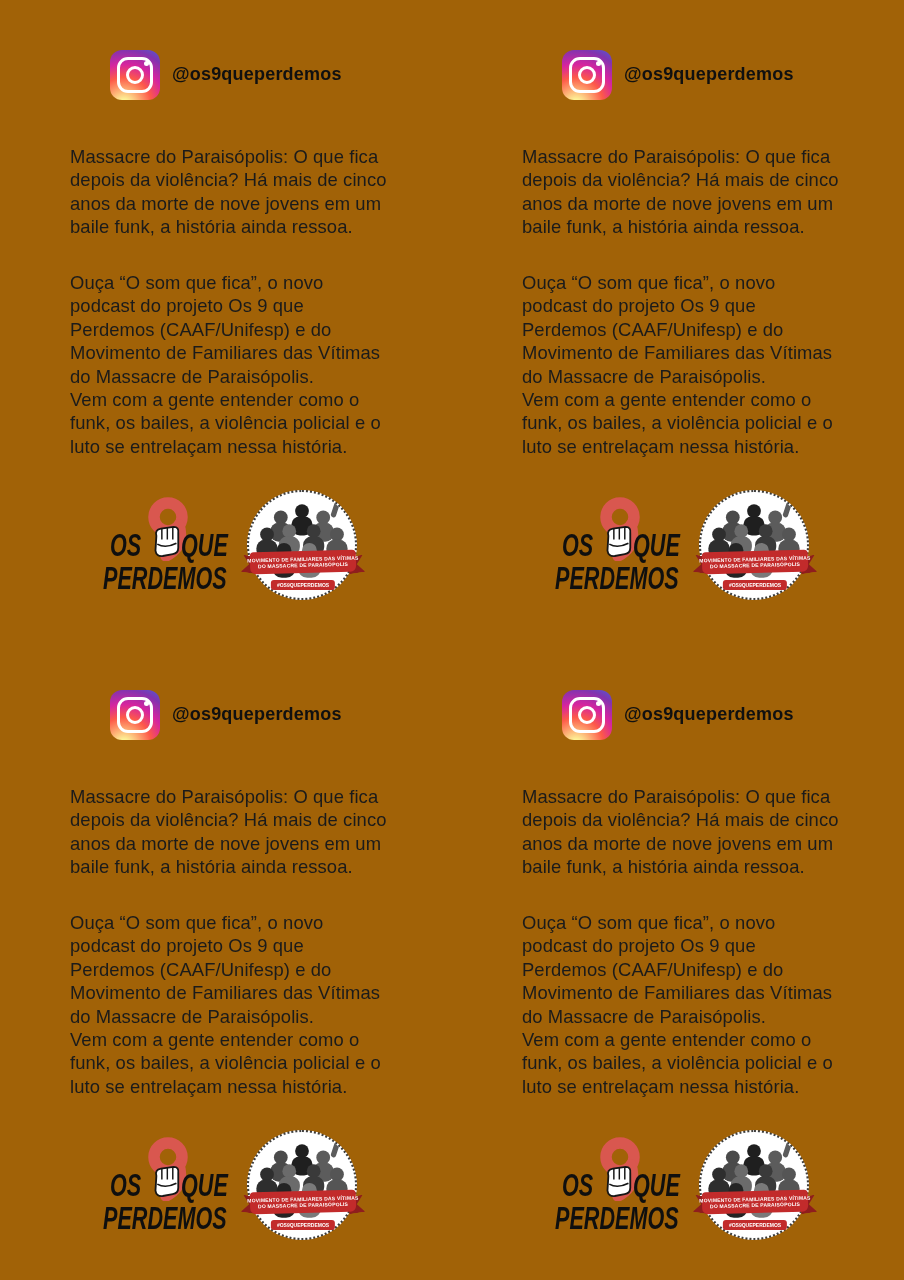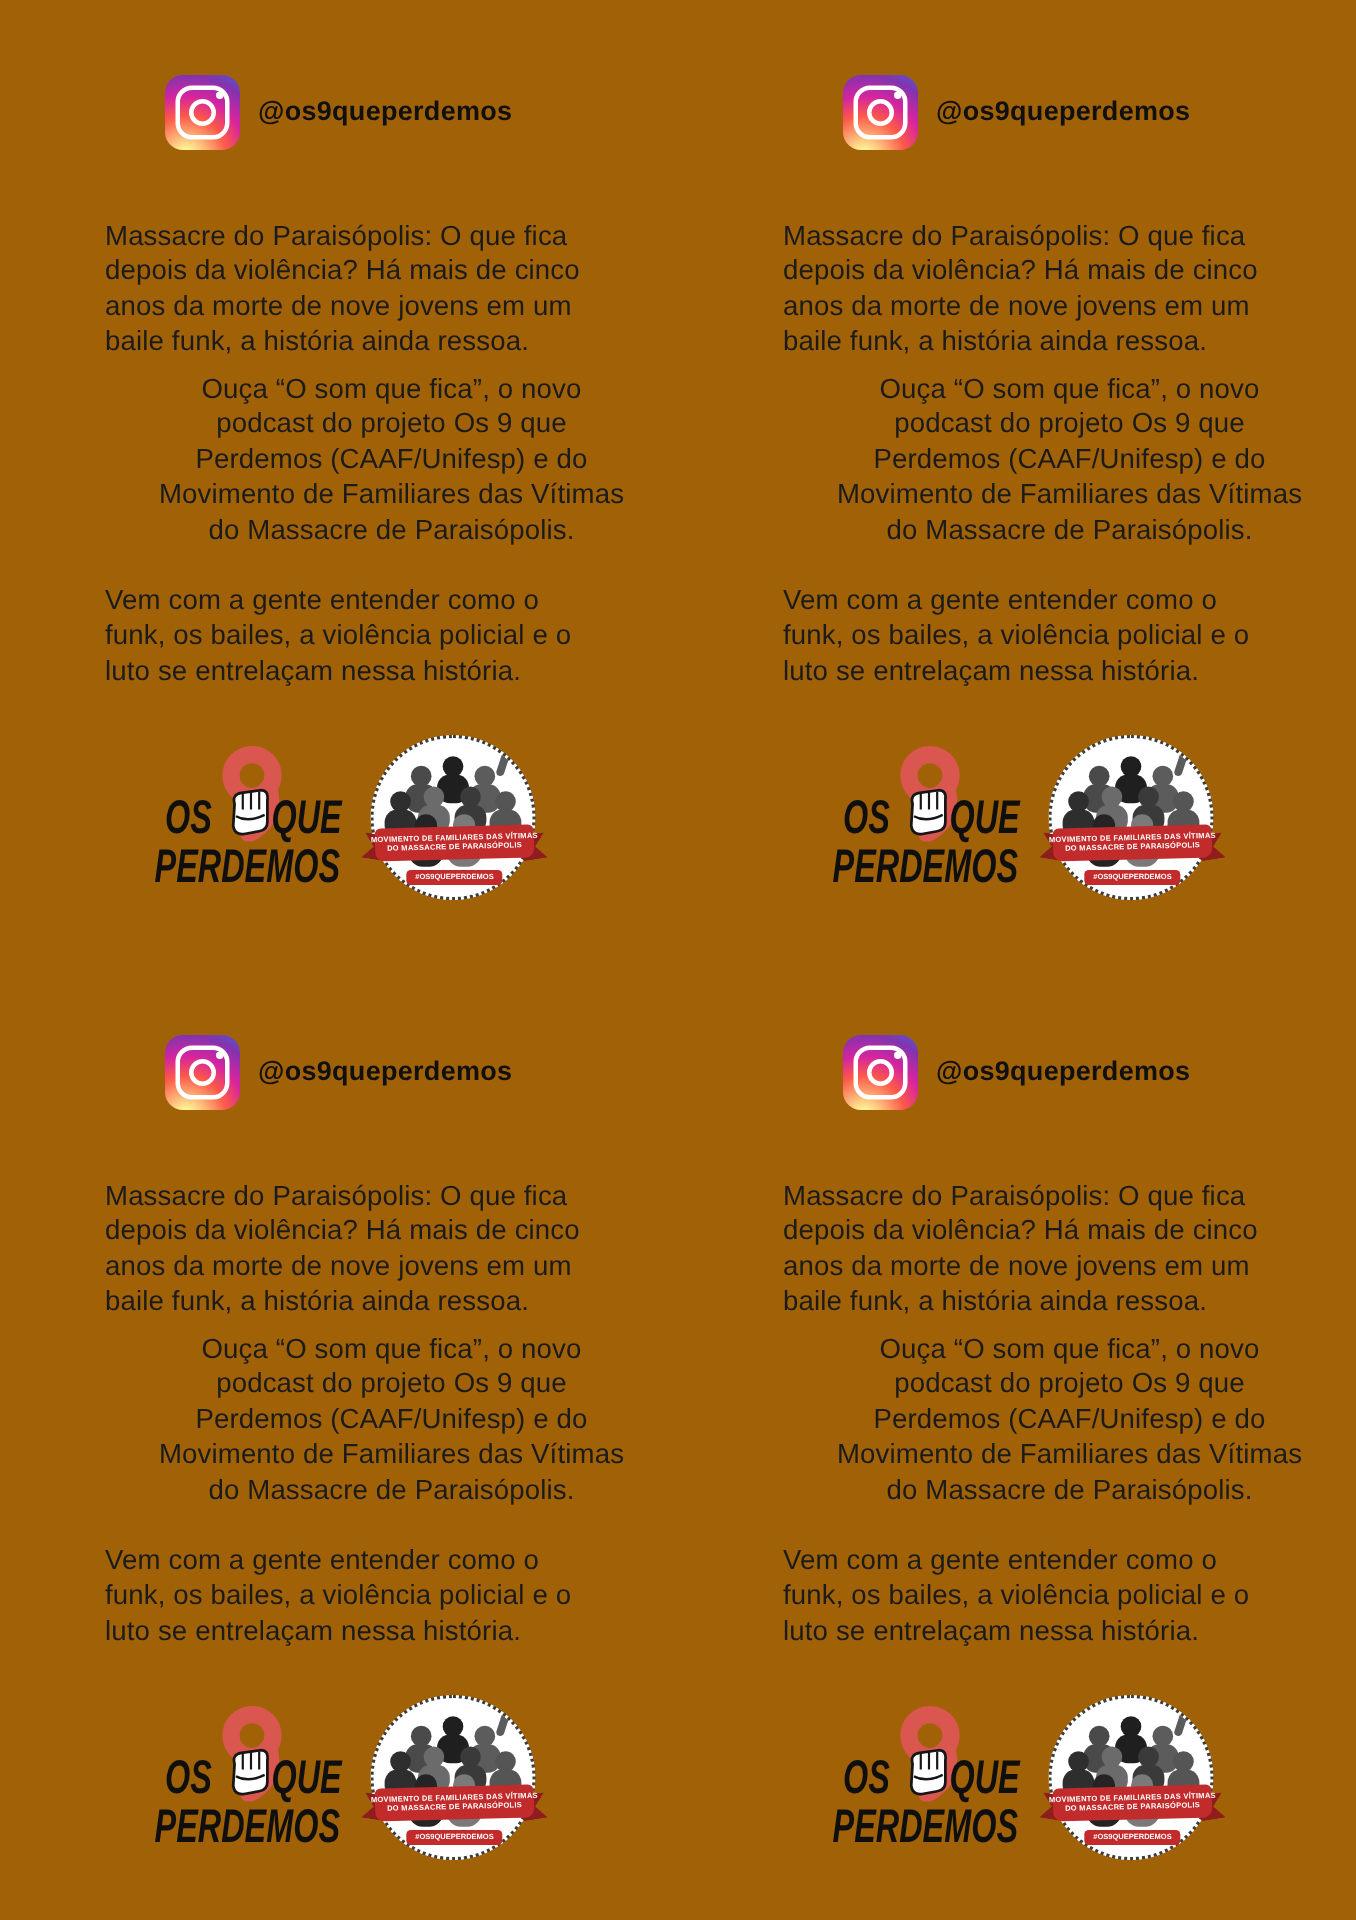--- a/index.html
+++ b/index.html
@@ -30,21 +30,21 @@
     font-size:18px; font-weight:800; letter-spacing:.2px; color:#101010;
   }
 
   
   .para {
     position:absolute; left:46px; width:382px;
     font-size:18.4px; line-height:23.4px; font-weight:400;
     color:#1b1b1b; white-space:pre-line; letter-spacing:.1px;margin-left:24px;
   }
   .p1 { top:145px; }
-  .p2 { top:247px;text-align:center; }
+  .p2 { top:271px; }
   .p3 { top:388px; }
 
   
   .os9 { position:absolute; left:108px; top:497px; width:114px; height:102px; color:#0f0f0f;font-style:italic; }
   .os9 .word { position:absolute; font-weight:bold; font-size:30px; transform:scale(.72,1.05); transform-origin:top left; letter-spacing:0; }
   .os9-os  { left:2px; top:31px; }
   .os9-que { left:73px; top:31px; }
   .os9-perdemos-row { position:absolute; left:0; top:64px; width:114px; display:flex; justify-content:center;text-align:center; }
   .os9-perdemos-row .word2 { font-weight:bold; font-size:30px; transform:scale(.72,1.05); transform-origin:top center; white-space:nowrap; }
   .nine-svg { position:absolute; left:38px; top:0; }

